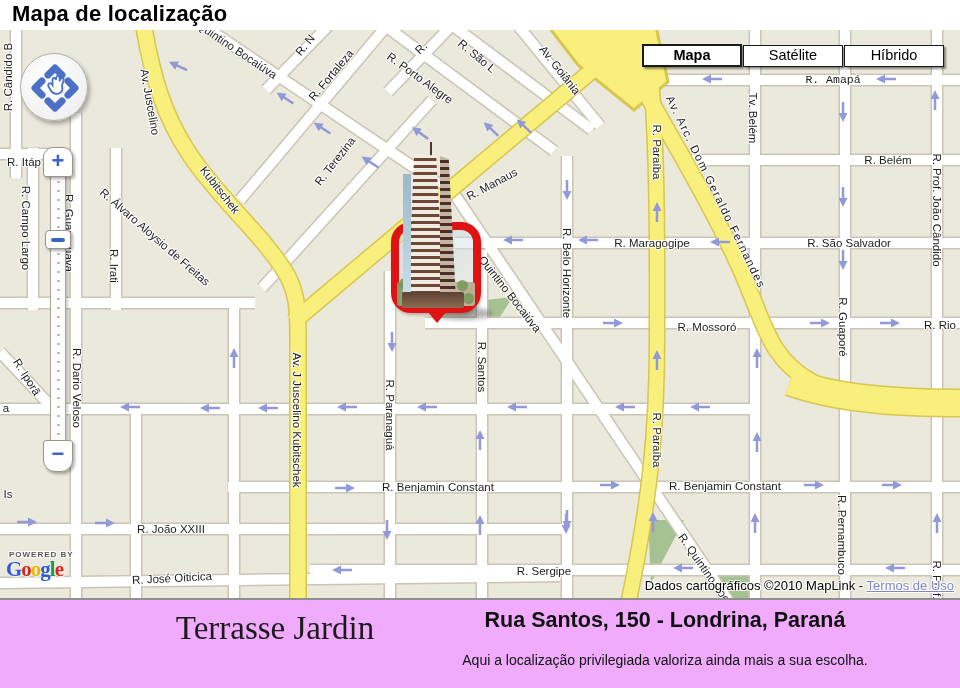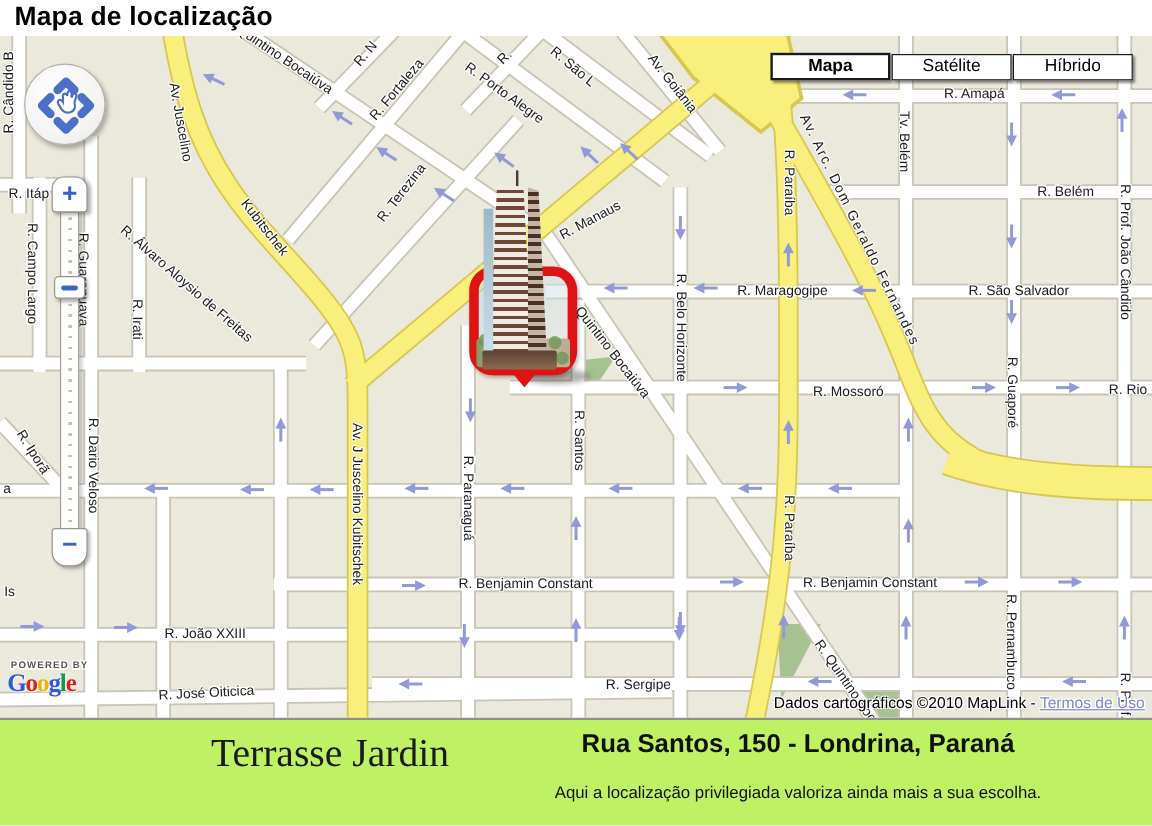--- a/index.html
+++ b/index.html
@@ -80,21 +80,21 @@
              color:#555; letter-spacing:1px;
              text-shadow:1px 1px 0 #fff,-1px -1px 0 #fff,1px -1px 0 #fff,-1px 1px 0 #fff; }
   #glogo { position:absolute; left:6px; top:527px; font-family:"Liberation Serif", serif;
            font-weight:bold; font-size:21px; letter-spacing:-1px;
            text-shadow:1px 1px 1px rgba(255,255,255,.9); cursor:pointer; }
   #copyright { position:absolute; right:6px; top:548px; font-size:13px; color:#000;
                text-shadow:-1px -1px 0 #fff,1px -1px 0 #fff,-1px 1px 0 #fff,1px 1px 0 #fff; }
   #copyright a { color:#7e86cf; text-decoration:underline; cursor:pointer; }
 
   
-  #footer { position:absolute; left:0; top:600px; width:960px; height:88px; background:#bef264; }
+  #footer { position:absolute; left:0; top:600px; width:960px; height:88px; background:#f0abfc; }
   #building-name { position:absolute; left:160px; top:10px; width:230px; text-align:center;
                    font-family:"Liberation Serif", serif; font-size:33px; color:#1b1b1b; }
   #addr-wrap { position:absolute; left:420px; top:8px; width:490px; text-align:center; }
   #address { font-size:21.5px; font-weight:bold; color:#111; }
   #tagline { font-size:14px; color:#111; margin-top:19px; }
 </style>
 </head>
 <body>
 
 <div id="stage">
@@ -415,21 +415,21 @@
         <div class="slabel" style="left: 220px; top: 160px; transform: translate(-50%, -50%) rotate(52deg);">Kubitschek</div>
         <div class="slabel" style="left: 237px; top: 20px; transform: translate(-50%, -50%) rotate(34deg);">Quintino Bocaiúva</div>
         <div class="slabel" style="left: 305px; top: 15px; transform: translate(-50%, -50%) rotate(-50deg);">R. N</div>
         <div class="slabel" style="left: 331px; top: 45px; transform: translate(-50%, -50%) rotate(-50deg);">R. Fortaleza</div>
         <div class="slabel" style="left: 335px; top: 131px; transform: translate(-50%, -50%) rotate(-52deg);">R. Terezina</div>
         <div class="slabel" style="left: 421px; top: 18px; transform: translate(-50%, -50%) rotate(-45deg);">R.</div>
         <div class="slabel" style="left: 420px; top: 48px; transform: translate(-50%, -50%) rotate(36deg);">R. Porto Alegre</div>
         <div class="slabel" style="left: 477px; top: 26px; transform: translate(-50%, -50%) rotate(40deg);">R. São L</div>
         <div class="slabel" style="left: 560px; top: 40px; transform: translate(-50%, -50%) rotate(52deg);">Av. Goiânia</div>
         <div class="slabel" style="left: 492px; top: 154px; transform: translate(-50%, -50%) rotate(-28deg);">R. Manaus</div>
-        <div class="slabel" style="left: 812px; top: 49px; transform: translate(-50%, -50%) rotate(0deg);">R. Amapá</div>
+        <div class="slabel" style="left: 833px; top: 49px; transform: translate(-50%, -50%) rotate(0deg); font-family: Liberation Mono, monospace;">R. Amapá</div>
         <div class="slabel" style="left: 753px; top: 88px; transform: translate(-50%, -50%) rotate(90deg);">Tv. Belém</div>
         <div class="slabel" style="left: 657px; top: 122px; transform: translate(-50%, -50%) rotate(90deg);">R. Paraíba</div>
         <div class="slabel" style="left: 716px; top: 162px; transform: translate(-50%, -50%) rotate(64deg); letter-spacing: 1.5px;">Av. Arc. Dom Geraldo Fernandes</div>
         <div class="slabel" style="left: 888px; top: 130px; transform: translate(-50%, -50%) rotate(0deg);">R. Belém</div>
         <div class="slabel" style="left: 937px; top: 180px; transform: translate(-50%, -50%) rotate(90deg);">R. Prof. João Cândido</div>
         <div class="slabel" style="left: 652px; top: 213px; transform: translate(-50%, -50%) rotate(0deg);">R. Maragogipe</div>
         <div class="slabel" style="left: 849px; top: 213px; transform: translate(-50%, -50%) rotate(0deg);">R. São Salvador</div>
         <div class="slabel" style="left: 567px; top: 243px; transform: translate(-50%, -50%) rotate(90deg);">R. Belo Horizonte</div>
         <div class="slabel" style="left: 843px; top: 297px; transform: translate(-50%, -50%) rotate(90deg);">R. Guaporé</div>
         <div class="slabel" style="left: 707px; top: 297px; transform: translate(-50%, -50%) rotate(0deg);">R. Mossoró</div>
@@ -442,21 +442,21 @@
         <div class="slabel" style="left: 27px; top: 347px; transform: translate(-50%, -50%) rotate(58deg);">R. Iporã</div>
         <div class="slabel" style="left: 6px; top: 378px; transform: translate(-50%, -50%) rotate(0deg);">a</div>
         <div class="slabel" style="left: 8px; top: 464px; transform: translate(-50%, -50%) rotate(0deg);">Is</div>
         <div class="slabel" style="left: 657px; top: 410px; transform: translate(-50%, -50%) rotate(90deg);">R. Paraíba</div>
         <div class="slabel" style="left: 438px; top: 457px; transform: translate(-50%, -50%) rotate(0deg);">R. Benjamin Constant</div>
         <div class="slabel" style="left: 725px; top: 456px; transform: translate(-50%, -50%) rotate(0deg);">R. Benjamin Constant</div>
         <div class="slabel" style="left: 712px; top: 549px; transform: translate(-50%, -50%) rotate(55deg);">R. Quintino Bocaiúva</div>
         <div class="slabel" style="left: 842px; top: 505px; transform: translate(-50%, -50%) rotate(90deg);">R. Pernambuco</div>
         <div class="slabel" style="left: 171px; top: 499px; transform: translate(-50%, -50%) rotate(0deg);">R. João XXIII</div>
         <div class="slabel" style="left: 172px; top: 548px; transform: translate(-50%, -50%) rotate(-3deg);">R. José Oiticica</div>
-        <div class="slabel" style="left: 524px; top: 541px; transform: translate(-50%, -50%) rotate(0deg); padding-left: 16px;">R. Sergipe</div>
+        <div class="slabel" style="left: 536px; top: 541px; transform: translate(-50%, -50%) rotate(0deg); padding-left: 16px;">R. Sergipe</div>
         <div class="slabel" style="left: 937px; top: 587px; transform: translate(-50%, -50%) rotate(90deg);">R. Prof. João Cândido</div>
       </div>
 
     <div id="marker-shadow"></div>
     <div id="marker-box"></div>
     <div id="site-green">
       <span class="tree" style="left:2px;top:-4px"></span>
       <span class="tree" style="left:14px;top:10px"></span>
       <span class="tree" style="left:60px;top:-2px"></span>
       <span class="tree" style="left:66px;top:11px"></span>

